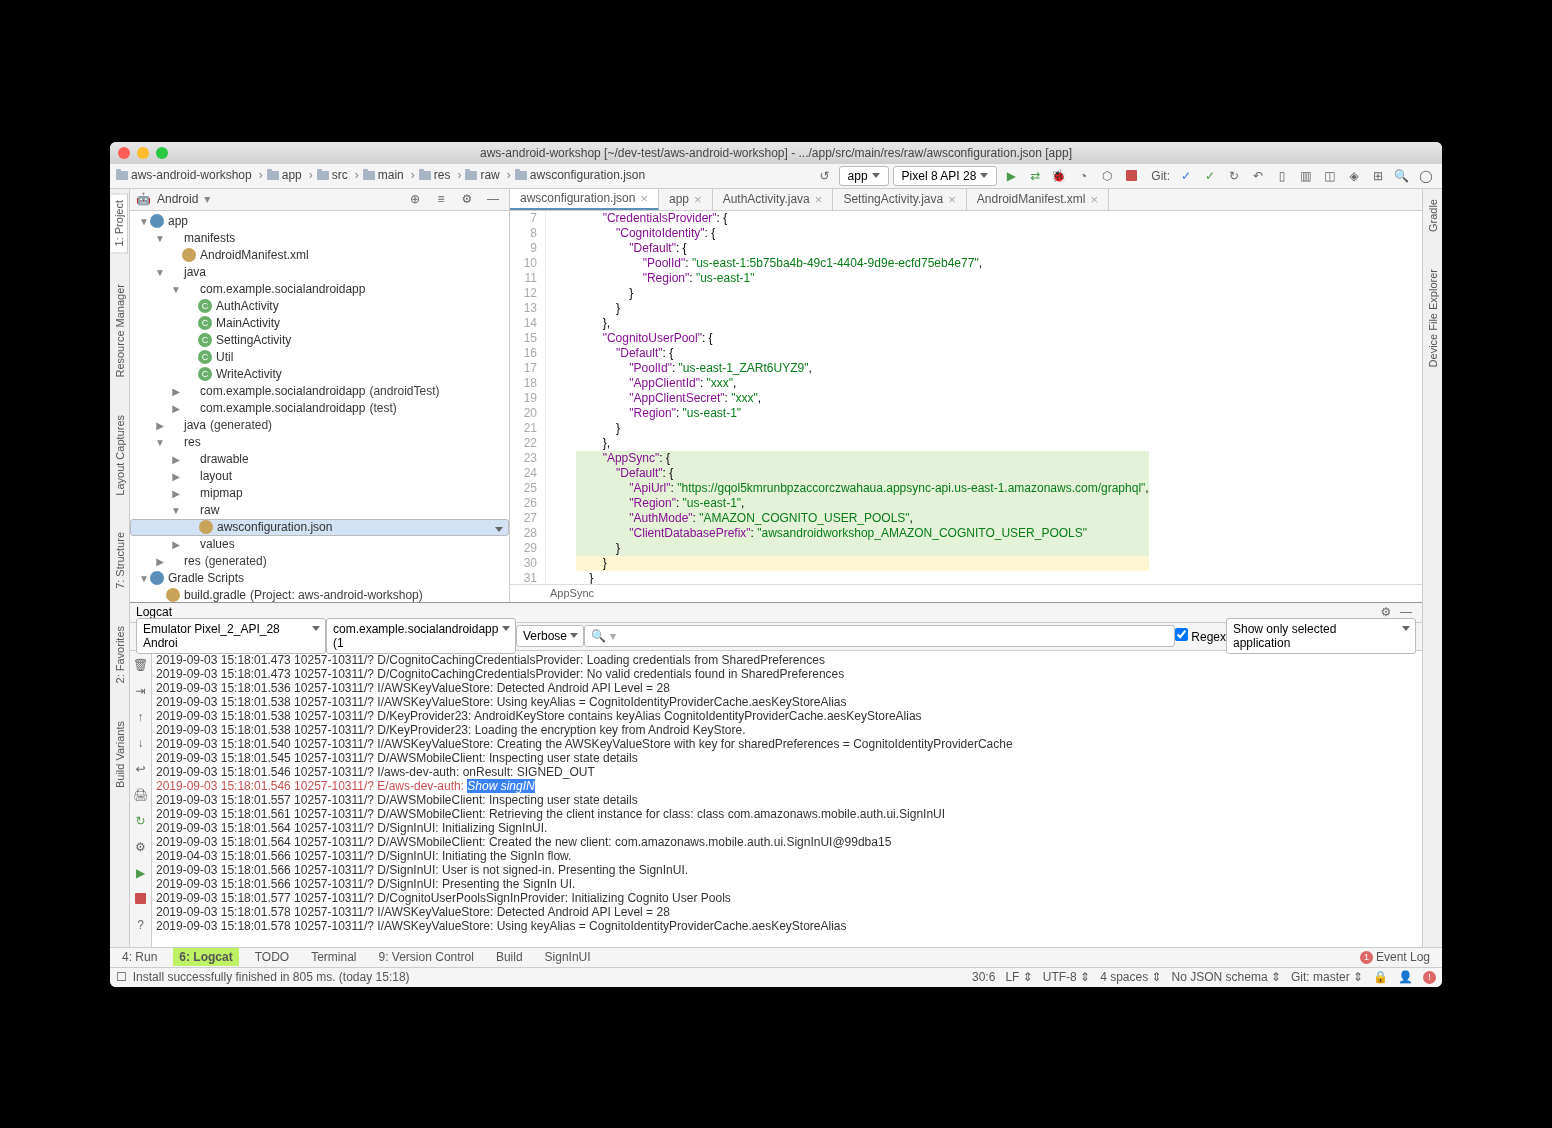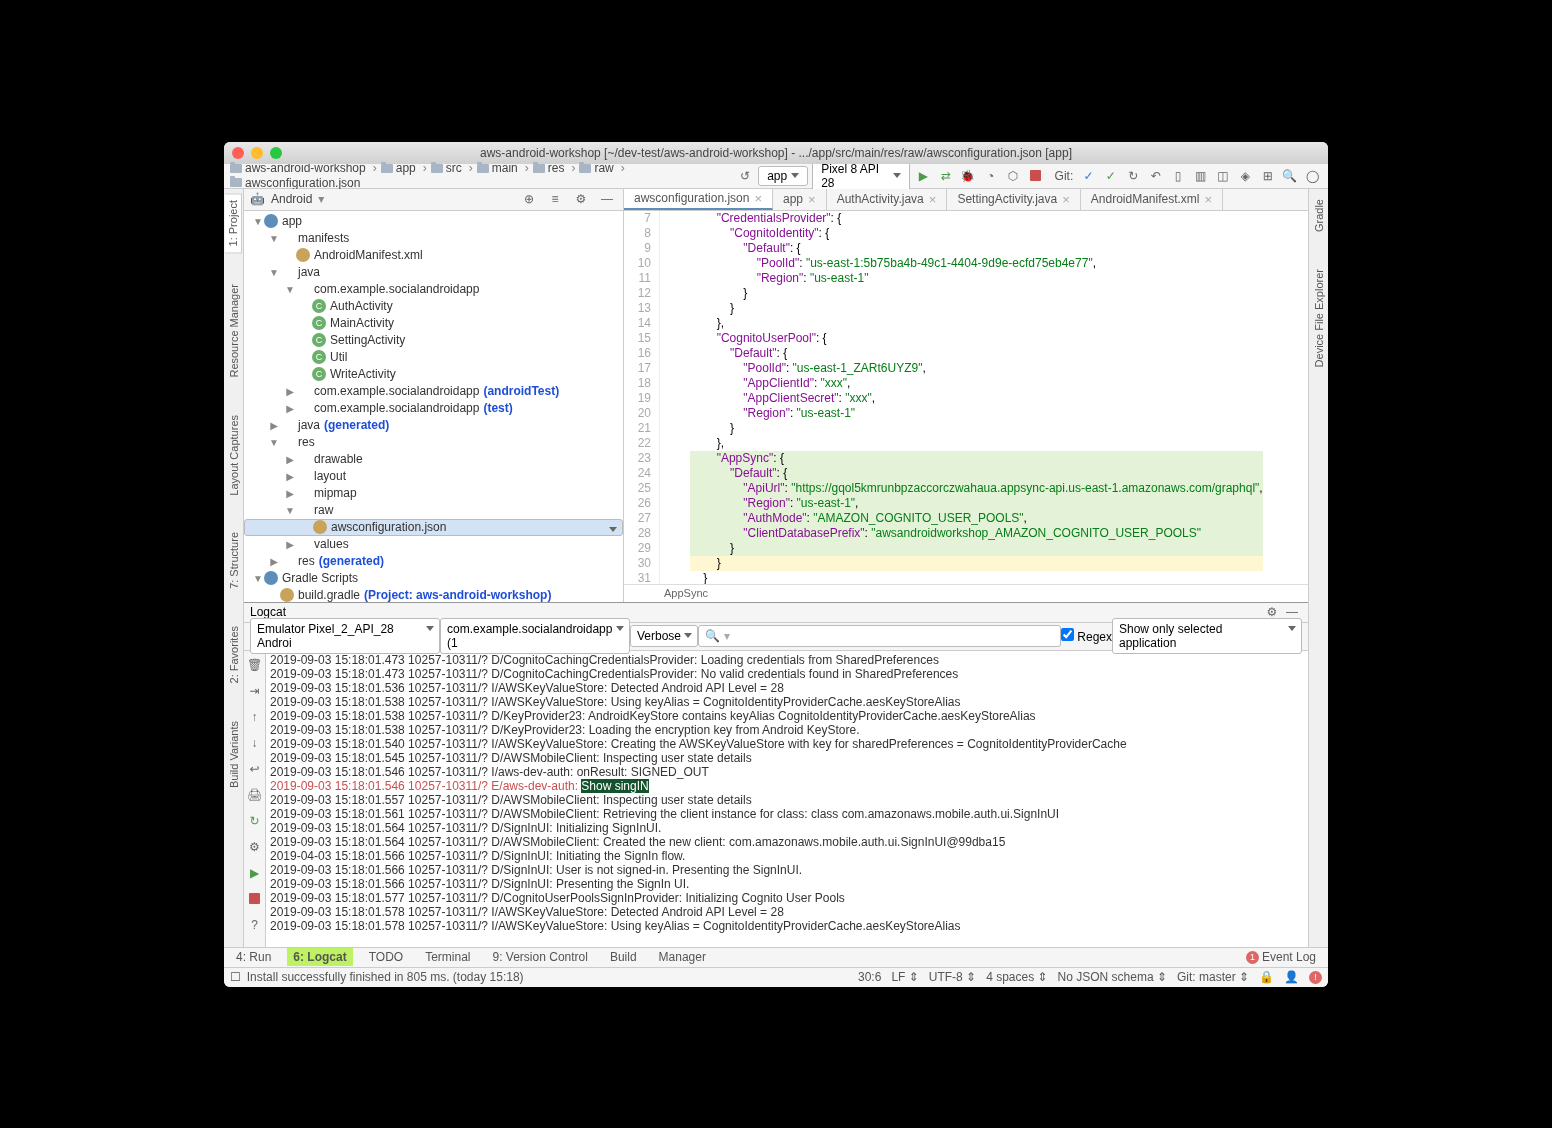--- a/index.html
+++ b/index.html
@@ -1,17 +1,17 @@
 <!DOCTYPE html>
 <html><head>
 <meta charset="utf-8">
 <style>
 * { margin: 0; padding: 0; box-sizing: border-box; font-family: -apple-system, "Helvetica Neue", Arial, sans-serif; font-size: 12px; }
 body { background: #000; display: flex; justify-content: center; align-items: center; height: 1128px; width: 1552px; }
-.window { width: 1104px; height: 845px; background: #f0f0f0; border-radius: 6px; overflow: hidden; display: flex; flex-direction: column; box-shadow: 0 10px 40px rgba(0,0,0,.5); }
+.window { width: 1332px; height: 845px; background: #f0f0f0; border-radius: 6px; overflow: hidden; display: flex; flex-direction: column; box-shadow: 0 10px 40px rgba(0,0,0,.5); }
 .titlebar { height: 22px; background: linear-gradient(#e8e8e8,#d0d0d0); display: flex; align-items: center; padding: 0 8px; position: relative; }
 .traffic { display: flex; gap: 7px; }
 .tl { width: 12px; height: 12px; border-radius: 50%; }
 .tl.r { background: #ff5f57; } .tl.y { background: #febc2e; } .tl.g { background: #28c840; }
 .title { position: absolute; left: 0; right: 0; text-align: center; font-size: 12px; color: #444; }
 .toolbar { height: 25px; background: #f5f5f5; border-bottom: 1px solid #ccc; display: flex; align-items: center; padding: 0 6px; gap: 4px; }
 .toolbar .crumb::after { content: "›"; margin: 0 4px; color: #888; }
 .toolbar .crumb:last-of-type::after { content: ""; }
 .crumb { color: #444; display: inline-flex; align-items: center; gap: 3px; cursor: pointer; }
 .folder-ic { width: 12px; height: 9px; background: #a8b5c4; border-radius: 1px; position: relative; }
@@ -37,21 +37,21 @@
 .tree { flex: 1; overflow: auto; padding: 2px 0 4px 0; }
 .node { display: flex; align-items: center; height: 17px; padding-right: 4px; cursor: pointer; white-space: nowrap; }
 .node.sel { background: #d4e2f5; }
 .chv { width: 12px; text-align: center; color: #888; font-size: 10px; }
 .ic { width: 14px; height: 14px; margin-right: 4px; display: inline-flex; align-items: center; justify-content: center; font-size: 9px; border-radius: 7px; }
 .ic.mod { background:#5b8fb9; color:#fff;}
 .ic.pkg {  }
 .ic.cls { background:#6aaf6a; color:#fff;}
 .ic.file { background:#c9a35a; color:#fff;}
 .node .nm { color: #333; }
-.node .dim { color: #1d4ed8; margin-left: 4px; font-weight: bold; }
+.node .dim { color: #404040; margin-left: 4px; }
 .editor { flex: 1; display: flex; flex-direction: column; background: #fff; min-width: 0; }
 .tabs { height: 22px; background: #f5f5f5; border-bottom: 1px solid #ccc; display: flex; }
 .etab { padding: 3px 10px; border-right: 1px solid #ccc; display: flex; align-items: center; gap: 5px; cursor: pointer; color: #555; }
 .etab.active { background: #fff; border-bottom: 2px solid #5b8fb9; }
 .etab .x { color: #aaa; font-size: 13px; }
 .code { flex: 1; display: flex; font-family: Menlo, Consolas, monospace; font-size: 11.5px; overflow: auto; }
 .gutter { width: 36px; text-align: right; color: #aaa; background: #fff; padding-right: 8px; user-select: none; border-right: 1px solid #eee; }
 .gutter div { height: 15px; line-height: 15px; }
 .codelines { padding-left: 30px; }
 .codelines div { height: 15px; line-height: 15px; white-space: pre; }
@@ -63,21 +63,21 @@
 .lchdr { height: 20px; background: #f5f5f5; border-bottom: 1px solid #ccc; display: flex; align-items: center; padding: 0 6px; }
 .logctrl { height: 28px; background: #f5f5f5; border-bottom: 1px solid #ccc; display: flex; align-items: center; padding: 0 6px; gap: 0; }
 .sel { border: 1px solid #bbb; background: #fff; padding: 3px 18px 3px 6px; border-radius: 3px; position: relative; cursor: pointer; }
 .sel::after { content:""; position:absolute; right:5px; top:7px; width:0;height:0;border-left:4px solid transparent;border-right:4px solid transparent;border-top:5px solid #666;}
 .search { flex: 1; border: 1px solid #bbb; background: #fff; border-radius: 3px; padding: 3px 6px; display: flex; align-items: center; gap: 4px; }
 .logbody { flex: 1; display: flex; min-height: 0; }
 .logtools { width: 22px; background: #f5f5f5; border-right: 1px solid #ccc; display: flex; flex-direction: column; align-items: center; padding-top: 4px; gap: 6px; }
 .loglines { flex: 1; overflow: auto; background: #fff; font-family: Menlo, Consolas, monospace; font-size: 11px; padding: 2px 4px; }
 .loglines div { white-space: pre; height: 14px; line-height: 14px; color: #333; }
 .loglines .err { color: #c94f4f; }
-.loglines .errsel { color: #fff; background: #14532d; }
+.loglines .errsel { color: #fff; background: #3b82f6; font-style: italic; }
 .btmbar { height: 20px; background: #f5f5f5; border-top: 1px solid #ccc; display: flex; align-items: center; padding: 0 6px; gap: 10px; font-size: 11px; }
 .btmbar .btab { display: flex; align-items: center; gap: 3px; padding: 2px 6px; cursor: pointer; color: #555; }
 .btmbar .btab.active { background: #bef264; font-weight: bold; }
 .status { height: 20px; background: #f5f5f5; border-top: 1px solid #ccc; display: flex; align-items: center; padding: 0 6px; font-size: 11px; color: #555; }
 .status .r { margin-left: 10px; }
 .badge { background:#d66; color:#fff; border-radius:7px; width:13px; height:13px; display:inline-flex; align-items:center; justify-content:center; font-size:9px;}
 </style>
 </head>
 <body>
 
@@ -419,21 +419,21 @@
       </div>
   </div>
 
   <div class="btmbar" id="btmbar">
       <span class="btab">4: Run</span>
       <span class="btab active">6: Logcat</span>
       <span class="btab">TODO</span>
       <span class="btab">Terminal</span>
       <span class="btab">9: Version Control</span>
       <span class="btab">Build</span>
-      <span class="btab">Manager</span>
+      <span class="btab">SignInUI</span>
     <div class="spacer"></div>
     <span class="btab">
         <span class="badge">1</span>
         <span>Event Log</span>
       </span>
   </div>
   <div class="status">
     <span>☐</span>
     <span style="margin-left:6px">Install successfully finished in 805 ms. (today 15:18)</span>
     <div class="spacer"></div>

